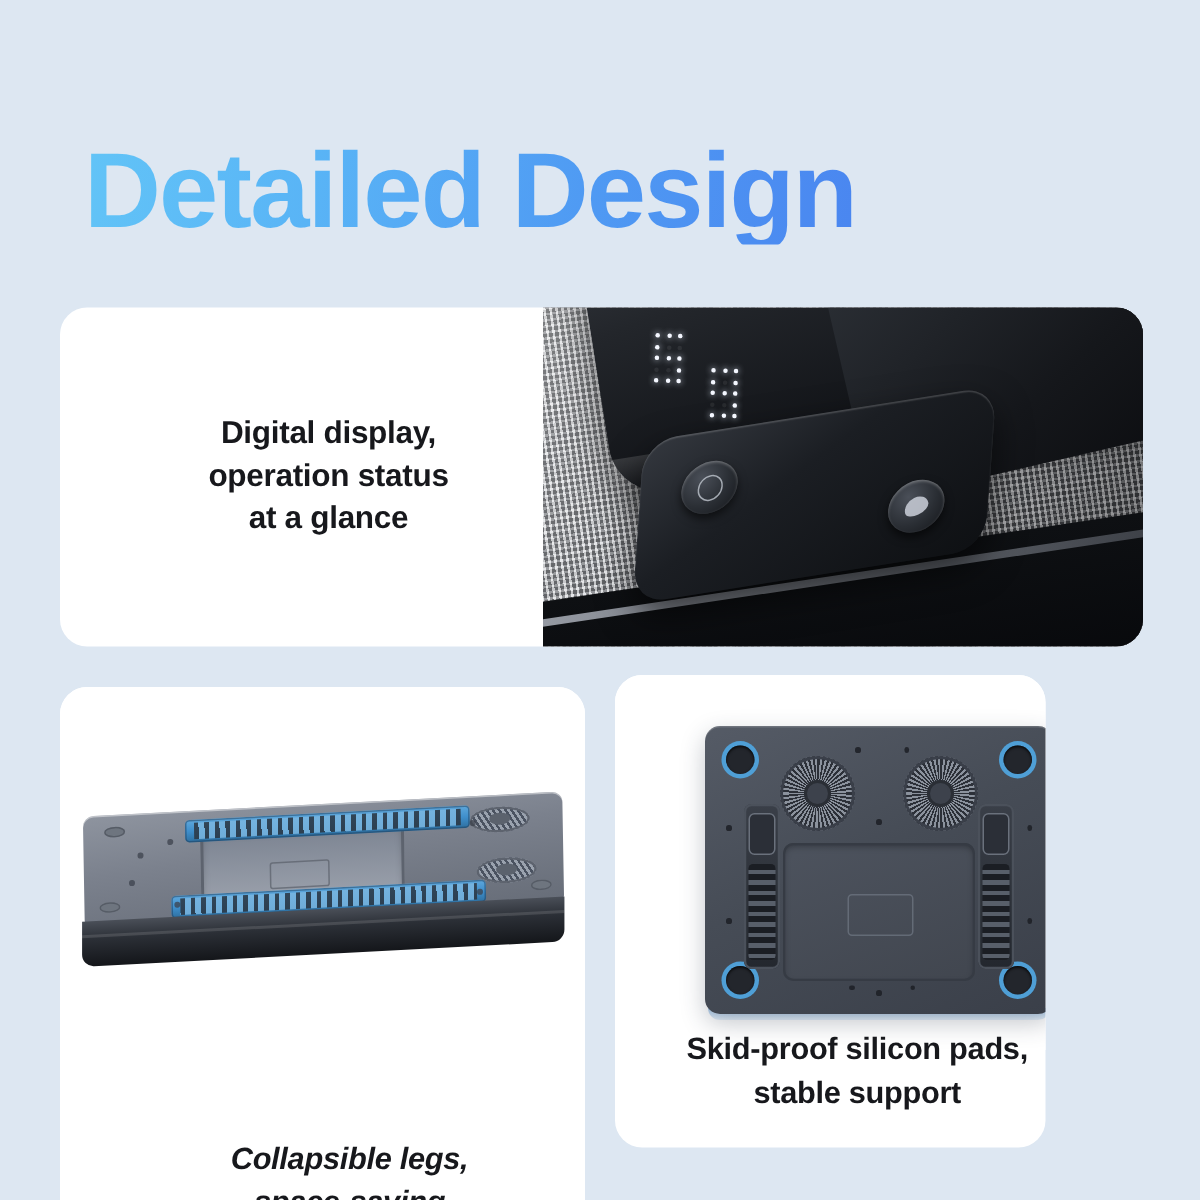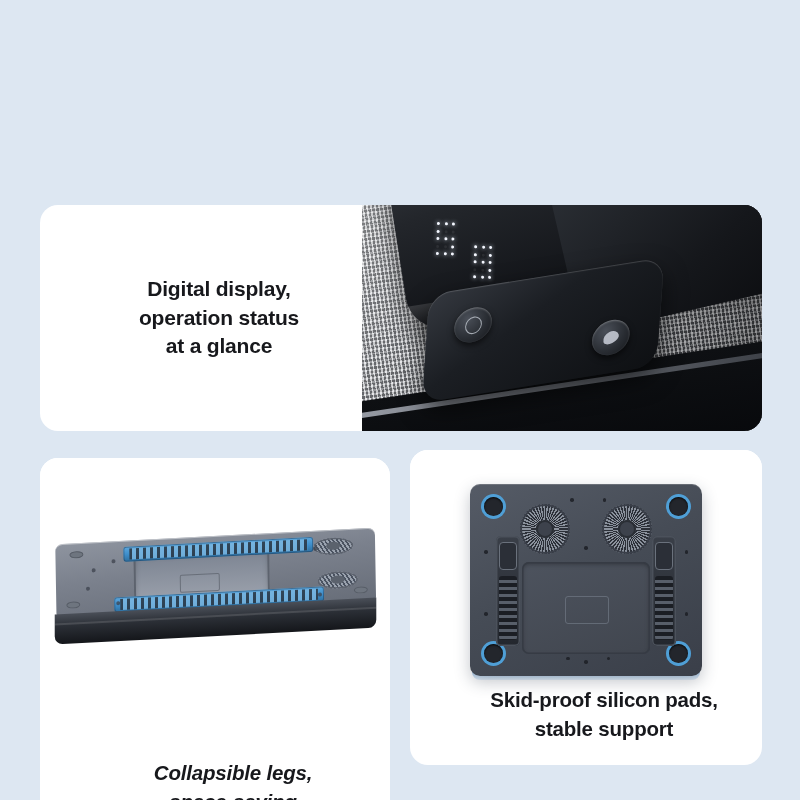--- a/index.html
+++ b/index.html
@@ -40,21 +40,21 @@
 
   
   .card {
     position: absolute;
     background: #ffffff;
     border-radius: 18px;
     overflow: hidden;
   }
   .card--wide  { left: 40px;  top: 205px; width: 722px; height: 226px; }
   .card--left  { left: 40px;  top: 458px; width: 350px; height: 380px; font-style: italic; }
-  .card--right { left: 410px; top: 450px; width: 352px; height: 315px; }
+  .card--right { left: 410px; top: 450px; width: 287px; height: 315px; }
 
   
   .card--wide .caption-block {
     position: absolute;
     left: 0; top: 0;
     width: 322px; height: 226px;
     display: flex;
     align-items: center;
     justify-content: center;
   }
@@ -402,20 +402,21 @@
     display: flex;
     align-items: center;
     justify-content: center;
   }
 </style>
 </head>
 <body>
 
 <div class="page">
 
+  <div class="page-title">Detailed Design</div>
 
   <div class="card card--wide">
 
     <div class="caption-block">
       <div class="caption">Digital display,
 operation status
 at a glance</div>
     </div>
 
     <div class="photo photo--panel">

